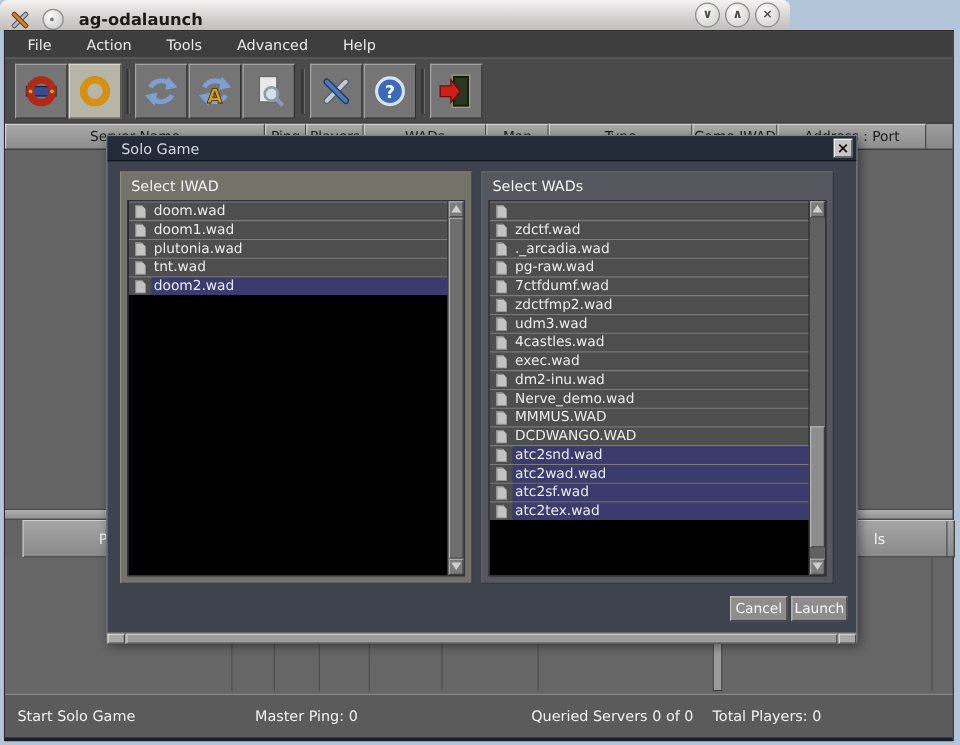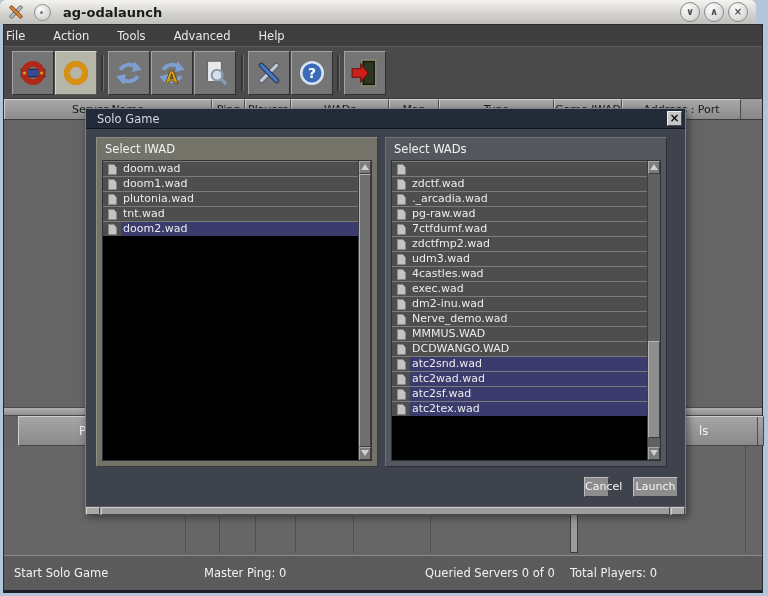--- a/index.html
+++ b/index.html
@@ -4,24 +4,24 @@
 <style>
   html,body{margin:0;padding:0;}
   body{
     width:768px;height:596px;position:relative;overflow:hidden;
     background:#b3c6d9;
     font-family:"DejaVu Sans","Liberation Sans",sans-serif;
     -webkit-font-smoothing:antialiased;
   }
   
   .titlebar{
-    position:absolute;left:0;top:0;width:756px;height:24px;
+    position:absolute;left:0;top:0;width:632px;height:24px;
     background:linear-gradient(#f4f3f1,#d3d1cd 60%,#c2c0bc);
     border-bottom:1px solid #8e8c88;border-radius:6px 6px 0 0;
-    display:flex;align-items:center;
+    display:flex;align-items:flex-end;
   }
   .app-icon{width:16px;height:16px;margin-left:8px;position:relative;}
   .wm-circle{
     width:15px;height:15px;border-radius:50%;margin-left:10px;
     background:radial-gradient(circle at 35% 30%,#fafafa,#c6c6c6);
     border:1px solid #8f8f8f;position:relative;
   }
   .wm-circle::after{content:"";position:absolute;left:5px;top:6px;width:3px;height:3px;border-radius:50%;background:#777;}
   .win-title{margin-left:12px;font-size:13px;font-weight:bold;color:#1b1b1b;}
   .win-btns{position:absolute;right:8px;top:2px;display:flex;gap:4px;}
@@ -35,21 +35,21 @@
   .frame-left{left:0;} .frame-right{right:0;}
   .frame-bottom{position:absolute;left:0;bottom:0;height:3px;width:768px;background:#b3c6d9;z-index:50;}
 
   .client{
     position:absolute;left:3px;top:24px;width:760px;height:569px;
     background:#646464;border:1px solid #2c2c2c;box-sizing:border-box;
   }
   
   .menubar{position:absolute;left:0;top:0;width:100%;height:21px;background:#3e3e3e;display:flex;align-items:center;}
   .menu-item{color:#e9e9e9;font-size:11.5px;margin-left:28px;white-space:nowrap;}
-  .menu-item:first-child{margin-left:2px;}
+  .menu-item:first-child{margin-left:18px;}
   
   .toolbar{position:absolute;left:0;top:21px;width:100%;height:52px;background:#4a4a4a;border-top:1px solid #5d5d5d;}
   .tb-btn{
     position:absolute;top:4px;width:42px;height:44px;box-sizing:border-box;
     background:#757575;border:1px solid;border-color:#a4a4a4 #2f2f2f #2f2f2f #a4a4a4;
     display:flex;align-items:center;justify-content:center;
   }
   .tb-btn.active{background:#b6b6a8;border-color:#d8d8cc #5a5a50 #5a5a50 #d8d8cc;}
   .tb-sep{position:absolute;top:8px;width:2px;height:36px;background:#353535;border-right:1px solid #6e6e6e;}
   
@@ -127,21 +127,21 @@
   .tri-down{width:0;height:0;border-left:4px solid transparent;border-right:4px solid transparent;border-top:6px solid #cfcfcf;margin:2px auto;}
   .sb-thumb{position:absolute;left:0;width:12px;background:#8d8d8d;border:1px solid;border-color:#b4b4b4 #3c3c3c #3c3c3c #b4b4b4;box-sizing:border-box;}
   .iwad .sb-thumb{top:13px;bottom:13px;background:#6f6f6f;}
   .wads .sb-thumb{top:180px;height:97px;}
   
   .dlg-btn{
     position:absolute;top:368px;height:20px;box-sizing:border-box;
     background:#8d8d8d;border:1px solid;border-color:#bdbdbd #3f3f3f #3f3f3f #bdbdbd;
     color:#f5f5f5;font-size:11px;text-align:center;line-height:18px;
   }
-  .dlg-btn.cancel{left:498px;width:25px;}
+  .dlg-btn.cancel{left:498px;width:46px;}
   .dlg-btn.launch{left:547px;width:45px;}
   .resize-bar{position:absolute;left:0;top:397px;width:100%;height:9px;background:#a2a2a2;border-top:1px solid #5a5a5a;box-sizing:border-box;}
   .rs-handle{position:absolute;top:0;width:14px;height:8px;background:#a8a8a8;border:1px solid;border-color:#d2d2d2 #4a4a4a #4a4a4a #d2d2d2;box-sizing:border-box;}
   .rs-handle.l{left:0;} .rs-handle.r{right:0;}
   .rs-mid{position:absolute;left:15px;right:15px;top:0;height:8px;background:#9c9c9c;border:1px solid;border-color:#cacaca #4a4a4a #4a4a4a #cacaca;box-sizing:border-box;}
 </style>
 </head>
 <body>
 
 <div class="titlebar">

